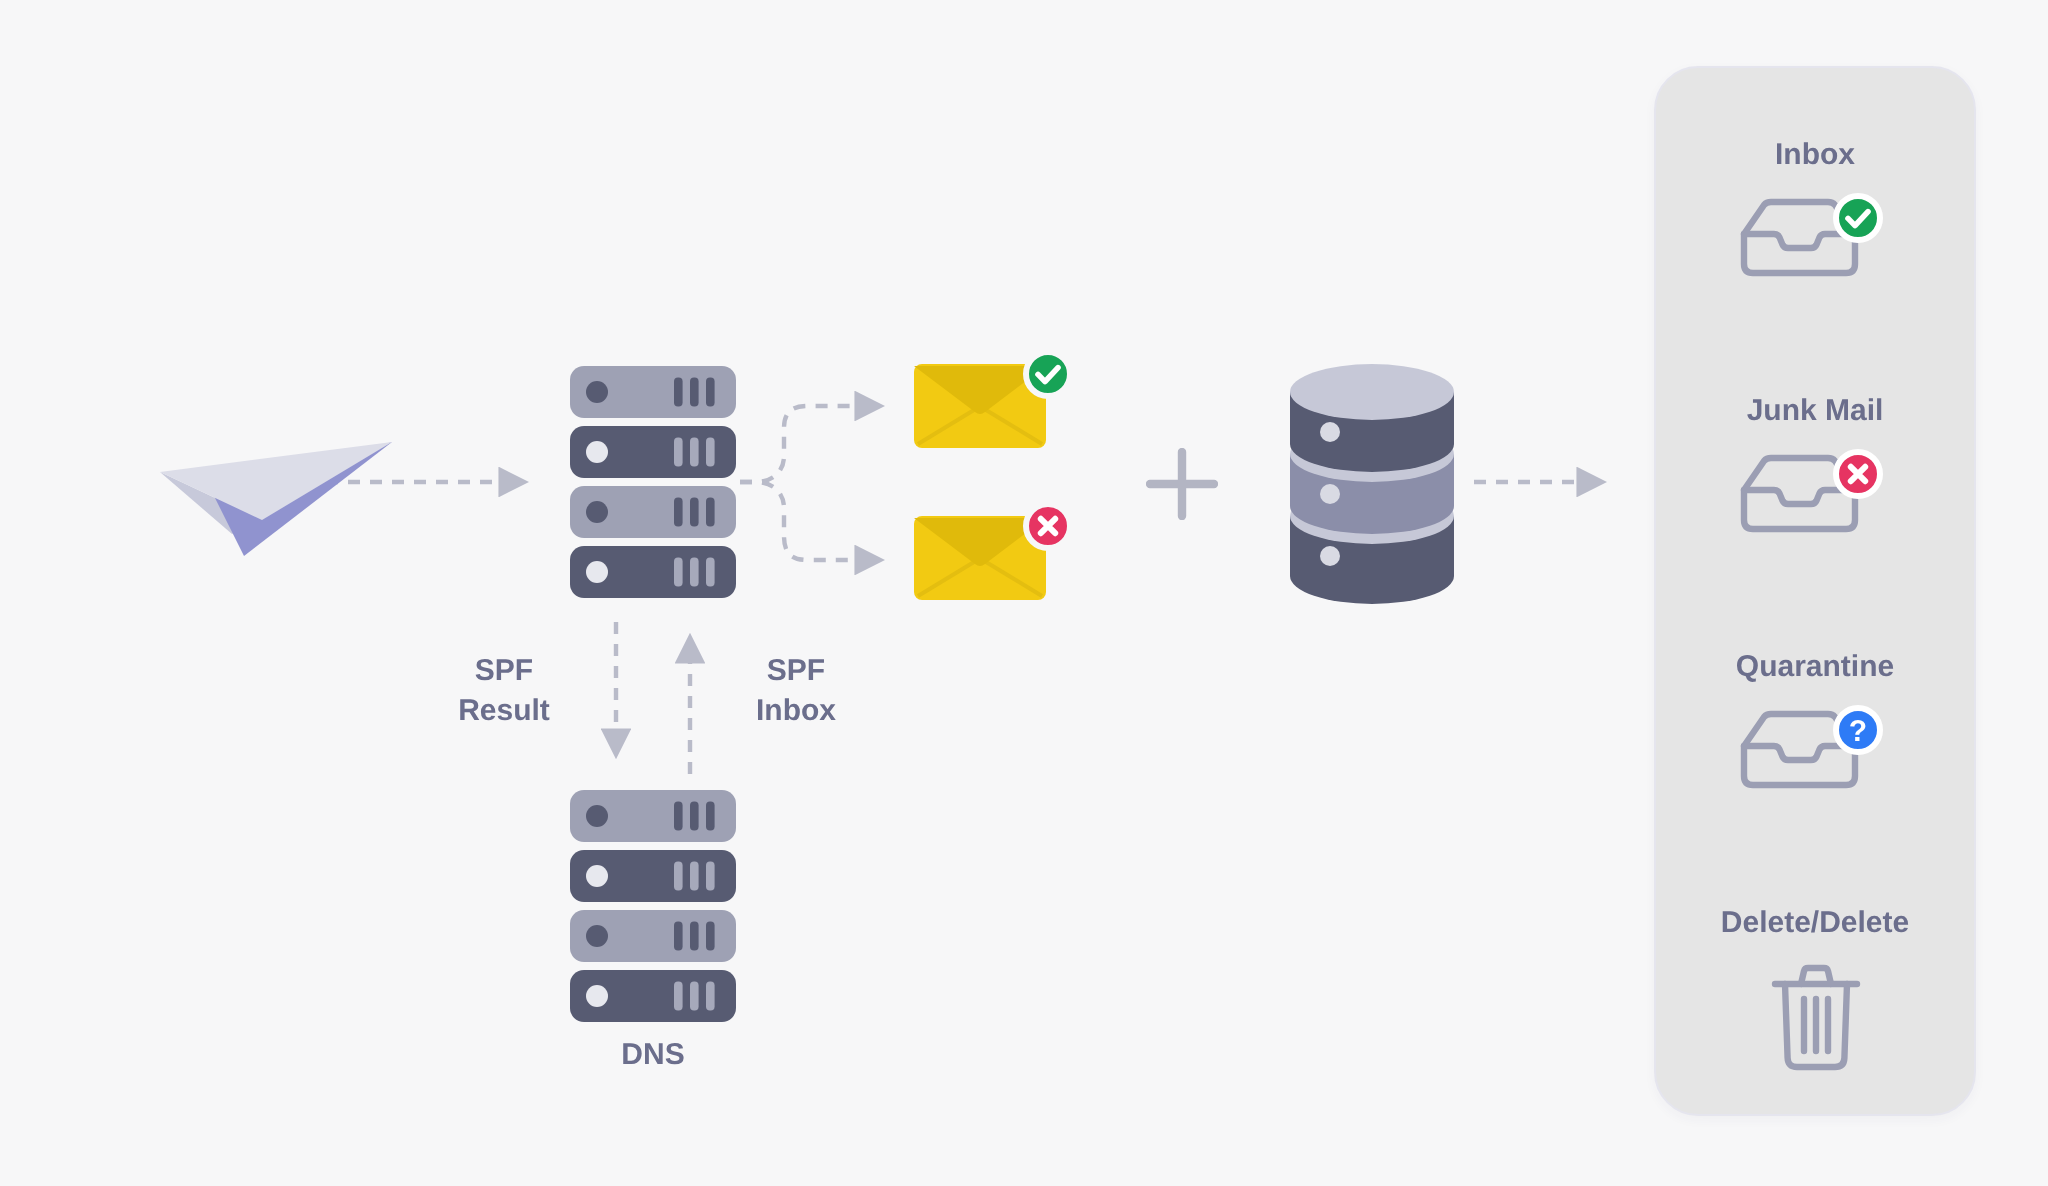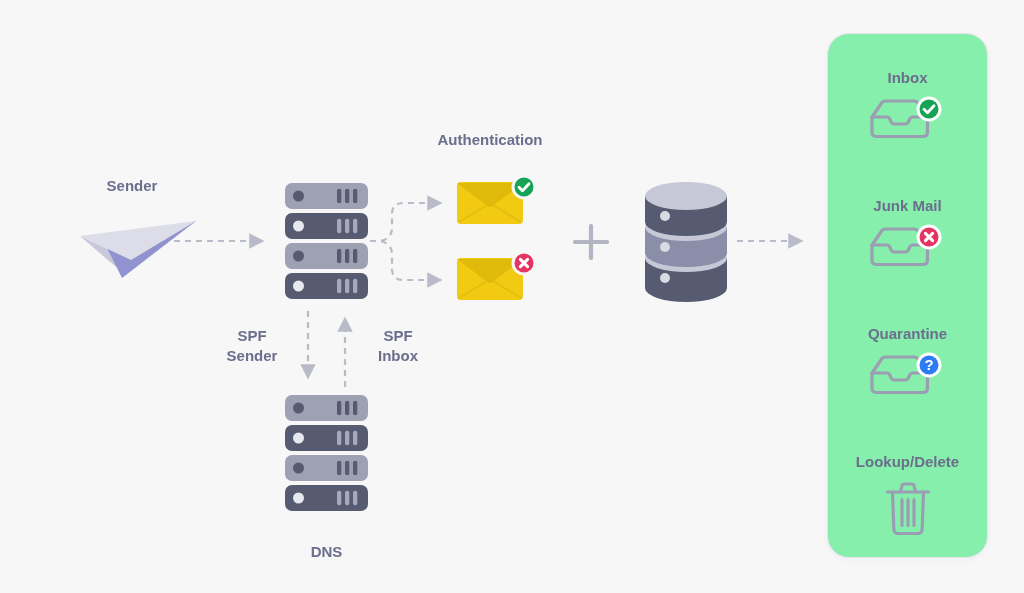--- a/index.html
+++ b/index.html
@@ -2,21 +2,21 @@
 <html><head>
 <meta charset="utf-8">
 <style>
   html,body{margin:0;padding:0;}
   .canvas{position:relative;width:1024px;height:593px;background:#f7f7f8;
     font-family:"Liberation Sans",sans-serif;overflow:hidden;}
   .label{position:absolute;color:#6b6e8c;font-weight:700;font-size:15px;
     line-height:1.35;text-align:center;}
   .abs{position:absolute;}
   .panel{position:absolute;left:827px;top:33px;width:161px;height:525px;
-    background:#86efac;border:1.5px solid #e5e5ee;border-radius:22px;
+    background:#e5e5e5;border:1.5px solid #e5e5ee;border-radius:22px;
     box-shadow:0 2px 6px rgba(60,60,90,.04);box-sizing:border-box;}
   .panel-item{position:absolute;left:0;width:100%;display:flex;
     flex-direction:column;align-items:center;}
   .panel-label{color:#6b6e8c;font-weight:700;font-size:15px;line-height:18px;}
   .panel-item svg{margin-top:9px;}
   svg{display:block;}
 </style>
 </head>
 <body>
 
@@ -31,21 +31,20 @@
     <g stroke="#b9bbc9" stroke-width="2.2" fill="none" stroke-dasharray="6 5">
       <path d="M152,241 H260" marker-end="url(#arr)"></path>
       <path d="M370,241 L378,241 C386,241 392,236 392,228 L392,214 C392,206 396,203 404,203 L438,203" marker-end="url(#arr)"></path>
       <path d="M370,241 L378,241 C386,241 392,246 392,254 L392,268 C392,277 396,280 404,280 L438,280" marker-end="url(#arr)"></path>
       <path d="M737,241 H799" marker-end="url(#arr)"></path>
       <path d="M308,311 V375" marker-end="url(#arr)"></path>
       <path d="M345,387 V321" marker-end="url(#arr)"></path>
     </g>
   </svg>
 
-  <div class="label" style="left:72px;top:176px;width:120px">Sender</div>
   <svg class="abs" style="left:76px;top:204px" width="126" height="80" viewBox="0 0 126 80">
     <path d="M4,32 L55,56 L40,63 Z" fill="#c7c9da"></path>
     <path d="M30,42 L120,17 L46,74 Z" fill="#9093cf"></path>
     <path d="M4,32 L120,17 L55,56 Z" fill="#dcdde8"></path>
   </svg>
 
   <svg class="abs" style="left:285px;top:183px" width="83" height="116" viewBox="0 0 83 116">
     <g>
       <rect x="0" y="0" width="83" height="26" rx="7" fill="#9ea1b4"></rect>
       <circle cx="13.5" cy="13" r="5.5" fill="#575b72"></circle>
@@ -69,21 +68,20 @@
     </g>
     <g>
       <rect x="0" y="90" width="83" height="26" rx="7" fill="#575b72"></rect>
       <circle cx="13.5" cy="103" r="5.5" fill="#e7e8ee"></circle>
       <rect x="52" y="95.7" width="4.3" height="14.6" rx="2" fill="#a6a9bb"></rect>
       <rect x="60" y="95.7" width="4.3" height="14.6" rx="2" fill="#a6a9bb"></rect>
       <rect x="68" y="95.7" width="4.3" height="14.6" rx="2" fill="#a6a9bb"></rect>
     </g>
   </svg>
 
-  <div class="label" style="left:420px;top:130px;width:140px">Authentication</div>
 
   <svg class="abs" style="left:457px;top:174px" width="80" height="52" viewBox="0 0 80 52">
     <rect x="0" y="8" width="66" height="42" rx="4" fill="#f2ca12"></rect>
     <path d="M2,48 L30,31 M64,48 L36,31" stroke="#e4be10" stroke-width="2" fill="none"></path>
     <path d="M0,9 L66,9 L35.5,32 Q33,34 30.5,32 Z" fill="#e0ba0b"></path>
     <g>
       <circle cx="67" cy="13" r="11" stroke="#f7f7f8" stroke-width="3" fill="#17a356"></circle>
       <path d="M62,13.2 L65.5,16.8 L72,9.8" stroke="#ffffff" stroke-width="2.8" fill="none" stroke-linecap="round" stroke-linejoin="round"></path>
     </g>
   </svg>
@@ -107,21 +105,21 @@
     <ellipse cx="41" cy="78" rx="41" ry="14" fill="#c6c8d7"></ellipse>
     <path d="M0,47 V73 a41,14 0 0 0 82,0 V47 Z" fill="#8b8ea9"></path>
     <ellipse cx="41" cy="47" rx="41" ry="14" fill="#c6c8d7"></ellipse>
     <path d="M0,16 V42 a41,14 0 0 0 82,0 V16 Z" fill="#575b72"></path>
     <ellipse cx="41" cy="16" rx="41" ry="14" fill="#c6c8d7"></ellipse>
     <circle cx="20" cy="36" r="5" fill="#d9dae3"></circle>
     <circle cx="20" cy="67" r="5" fill="#d9dae3"></circle>
     <circle cx="20" cy="98" r="5" fill="#d9dae3"></circle>
   </svg>
 
-  <div class="label" style="left:220px;top:326px;width:64px">SPF Sender</div>
+  <div class="label" style="left:220px;top:326px;width:64px">SPF Result</div>
   <div class="label" style="left:366px;top:326px;width:64px">SPF Inbox</div>
 
   <svg class="abs" style="left:285px;top:395px" width="83" height="116" viewBox="0 0 83 116">
     <g>
       <rect x="0" y="0" width="83" height="26" rx="7" fill="#9ea1b4"></rect>
       <circle cx="13.5" cy="13" r="5.5" fill="#575b72"></circle>
       <rect x="52" y="5.7" width="4.3" height="14.6" rx="2" fill="#575b72"></rect>
       <rect x="60" y="5.7" width="4.3" height="14.6" rx="2" fill="#575b72"></rect>
       <rect x="68" y="5.7" width="4.3" height="14.6" rx="2" fill="#575b72"></rect>
     </g>
@@ -140,21 +138,21 @@
       <rect x="68" y="65.7" width="4.3" height="14.6" rx="2" fill="#575b72"></rect>
     </g>
     <g>
       <rect x="0" y="90" width="83" height="26" rx="7" fill="#575b72"></rect>
       <circle cx="13.5" cy="103" r="5.5" fill="#e7e8ee"></circle>
       <rect x="52" y="95.7" width="4.3" height="14.6" rx="2" fill="#a6a9bb"></rect>
       <rect x="60" y="95.7" width="4.3" height="14.6" rx="2" fill="#a6a9bb"></rect>
       <rect x="68" y="95.7" width="4.3" height="14.6" rx="2" fill="#a6a9bb"></rect>
     </g>
   </svg>
-  <div class="label" style="left:285px;top:542px;width:83px">DNS</div>
+  <div class="label" style="left:285px;top:518px;width:83px">DNS</div>
 
   <div class="panel">
 
     <div class="panel-item" style="top:35px">
       <div class="panel-label">Inbox</div>
       <svg width="78" height="46" viewBox="0 0 78 46">
         <g stroke="#9b9eb3" stroke-width="3.2" fill="none" stroke-linejoin="round" stroke-linecap="round">
           <path d="M3,21 L13,6.5 Q14.2,5 16.5,5 L45,5 Q47.3,5 48.5,6.5 L58.5,21 L58.5,36 Q58.5,40.5 54,40.5 L7.5,40.5 Q3,40.5 3,36 Z"></path>
           <path d="M3,21 L18,21 Q20,21 20.8,22.8 L22.2,26.2 Q23,28 25,28 L36.5,28 Q38.5,28 39.3,26.2 L40.7,22.8 Q41.5,21 43.5,21 L58.5,21"></path>
         </g>
@@ -187,21 +185,21 @@
           <path d="M3,21 L18,21 Q20,21 20.8,22.8 L22.2,26.2 Q23,28 25,28 L36.5,28 Q38.5,28 39.3,26.2 L40.7,22.8 Q41.5,21 43.5,21 L58.5,21"></path>
         </g>
         <g>
           <circle cx="60" cy="13" r="11" stroke="#ffffff" stroke-width="3" fill="#2e7bf6"></circle>
           <text x="60" y="13" dy="0.36em" text-anchor="middle" font-size="15" font-weight="bold" fill="#ffffff">?</text>
         </g>
       </svg>
     </div>
 
     <div class="panel-item" style="top:419px">
-      <div class="panel-label">Lookup/Delete</div>
+      <div class="panel-label">Delete/Delete</div>
       <svg width="52" height="58" viewBox="0 0 52 58">
         <g stroke="#9b9eb3" stroke-width="3.2" fill="none" stroke-linejoin="round" stroke-linecap="round">
           <path d="M18.5,12 L20,5.5 Q20.4,4 22,4 L30,4 Q31.6,4 32,5.5 L33.5,12"></path>
           <path d="M5.5,12 L46.5,12"></path>
           <path d="M10.5,12 L11.8,49 Q12,53.5 16.5,53.5 L35.5,53.5 Q40,53.5 40.2,49 L41.5,12"></path>
           <path d="M20,19.5 V45.5 M26,19.5 V45.5 M32,19.5 V45.5"></path>
         </g>
       </svg>
     </div>
 

